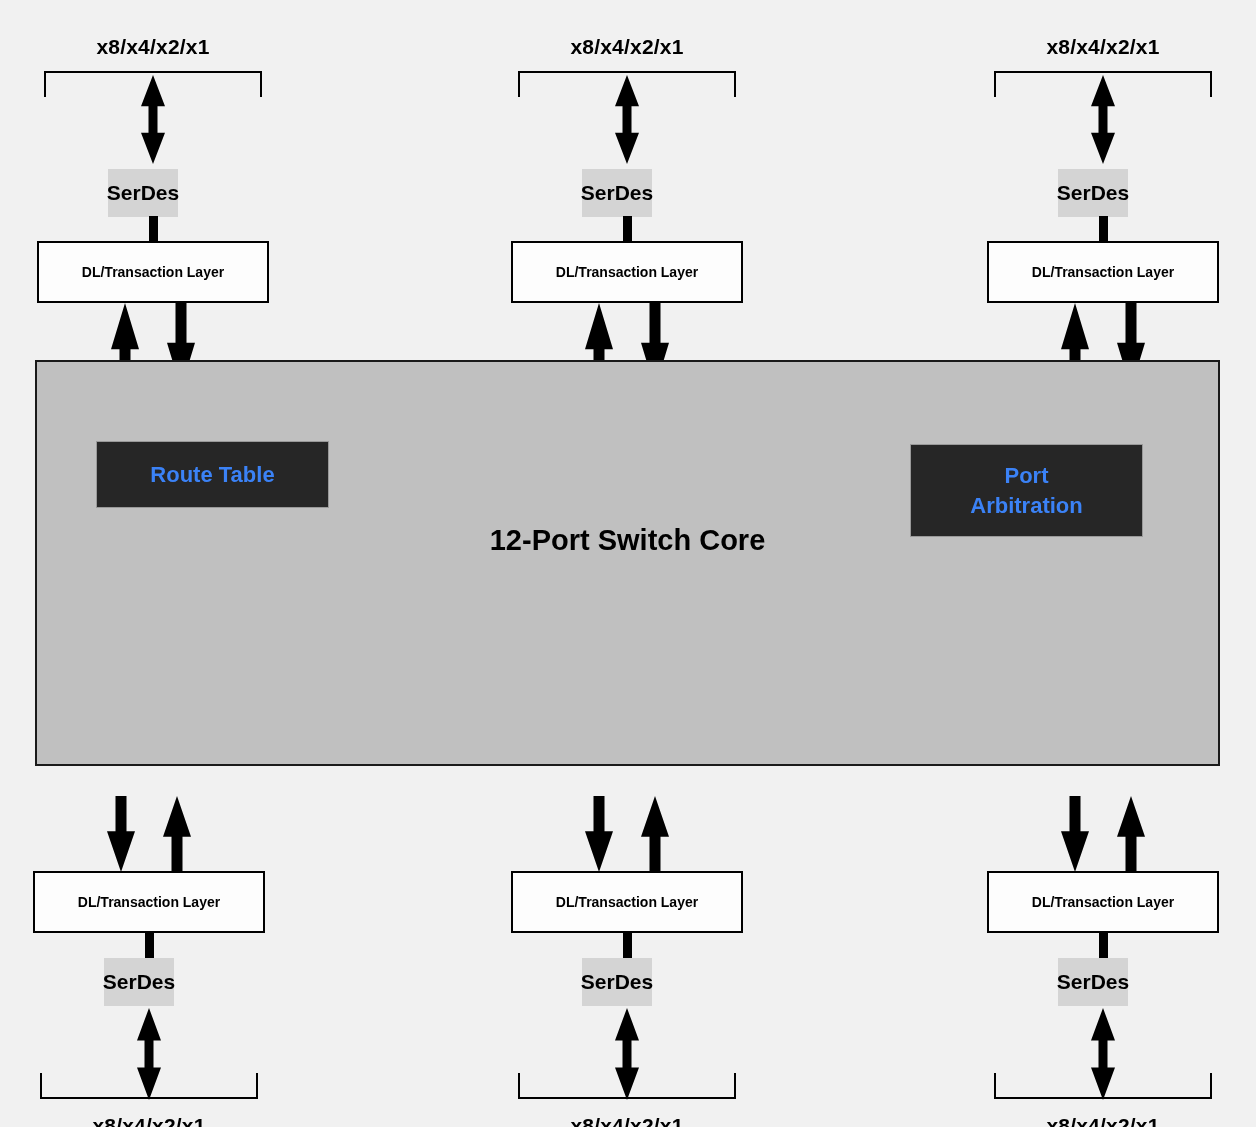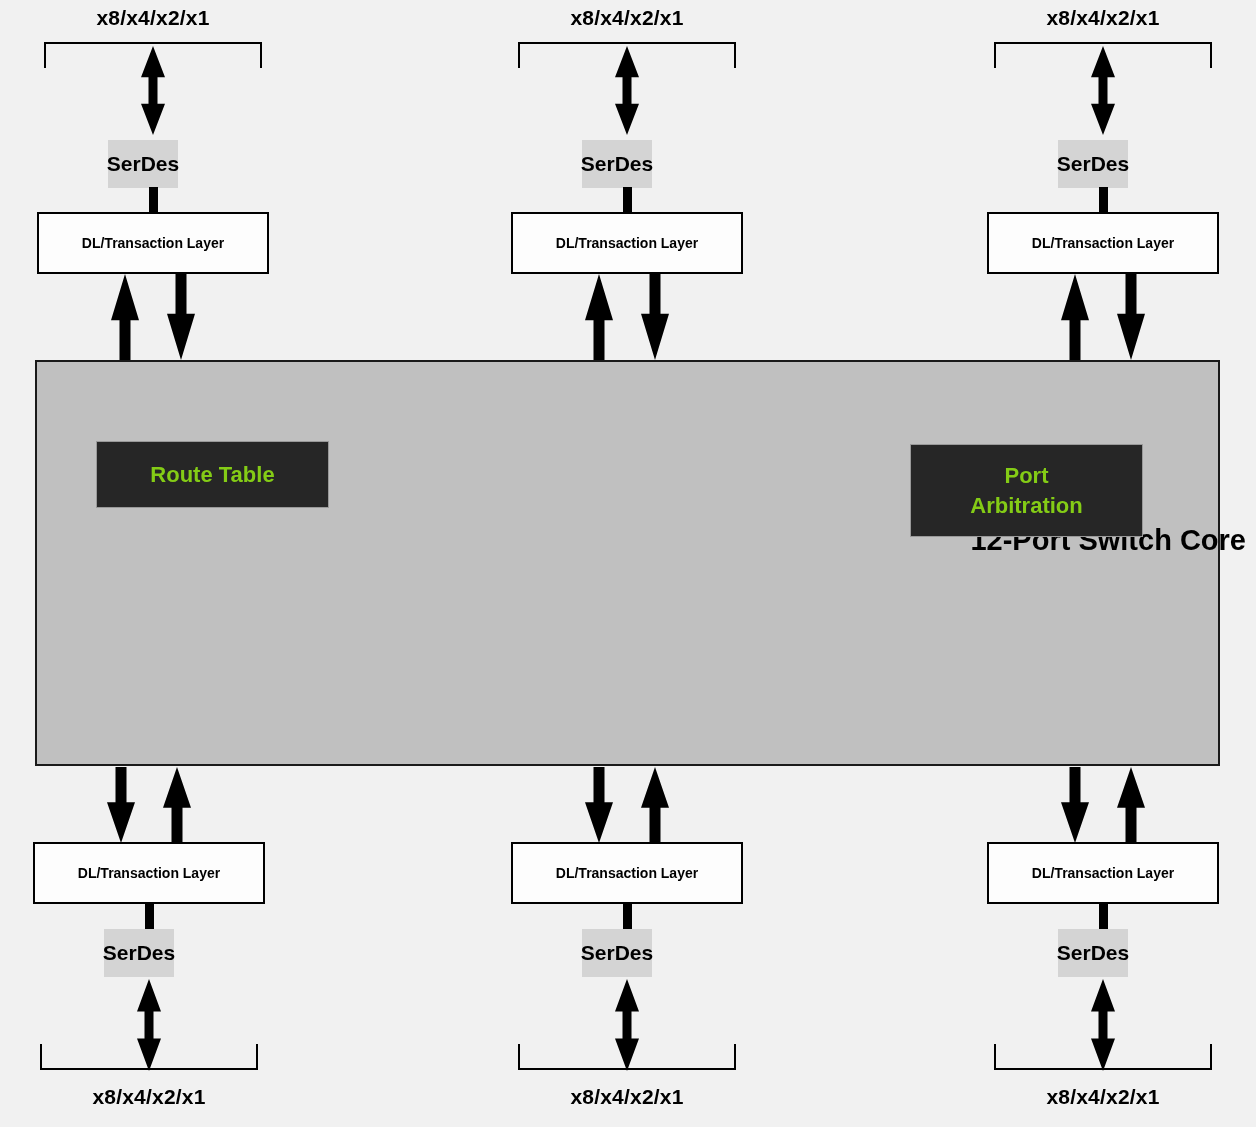--- a/index.html
+++ b/index.html
@@ -2,21 +2,21 @@
 <html><head>
 <meta charset="utf-8">
 <style>
   html,body{margin:0;padding:0;background:#f1f1f1;}
   .page{
     position:relative;width:1256px;height:1127px;background:#f1f1f1;
     font-family:"Liberation Sans",sans-serif;font-weight:bold;color:#000;
     overflow:hidden;
   }
   
-  .pg{position:absolute;width:240px;}
+  .pg{position:absolute;width:240px;margin-top:29px;}
   .pg-top{top:0;height:360px;}
   .pg-bot{top:766px;height:361px;}
   .pg-left-top{left:33px;} .pg-mid-top{left:507px;} .pg-right-top{left:983px;}
   .pg-left-bot{left:29px;} .pg-mid-bot{left:507px;} .pg-right-bot{left:983px;}
 
   .lane-label{position:absolute;left:0;width:100%;text-align:center;
     font-size:21px;line-height:26px;letter-spacing:0.2px;}
   .pg-top .lane-label{top:5px;}
   .pg-bot .lane-label{top:318px;}
 
@@ -48,22 +48,22 @@
   .arrow{position:absolute;width:30px;display:block;}
   .pg-top .arrow{top:274px;height:86px;}
   .pg-bot .arrow{top:1px;height:76px;}
   .a-left{left:calc(50% - 43px);}
   .a-right{left:calc(50% + 13px);}
   svg polygon{fill:#000;}
 
   
   .core{position:absolute;left:35px;top:360px;width:1185px;height:406px;box-sizing:border-box;
     background:#c0c0c0;border:2px solid #1a1a1a;}
-  .core-title{position:absolute;left:0;top:162px;width:100%;text-align:right;font-size:29px;padding-left:28px;}
-  .block{position:absolute;background:#262626;color:#84cc16;border:1px solid #999;box-sizing:border-box;
+  .core-title{position:absolute;left:0;top:162px;width:100%;text-align:center;font-size:29px;}
+  .block{position:absolute;background:#262626;color:#3b82f6;border:1px solid #999;box-sizing:border-box;
     display:flex;align-items:center;justify-content:center;text-align:center;
     font-size:22px;line-height:30px;white-space:pre-line;}
   .blk-route{left:59px;top:79px;width:233px;height:67px;}
   .blk-frame{left:60px;top:226px;width:232px;height:66px;}
   .blk-arb{left:873px;top:82px;width:233px;height:93px;}
   .blk-sched{left:877px;top:221px;width:232px;height:66px;}
 </style>
 </head>
 <body>
 

